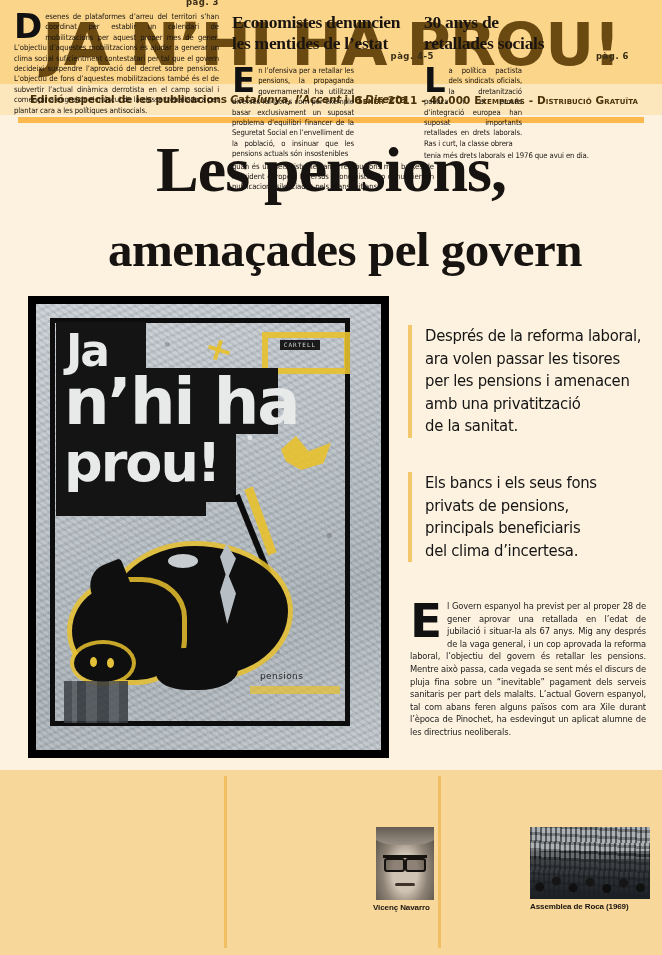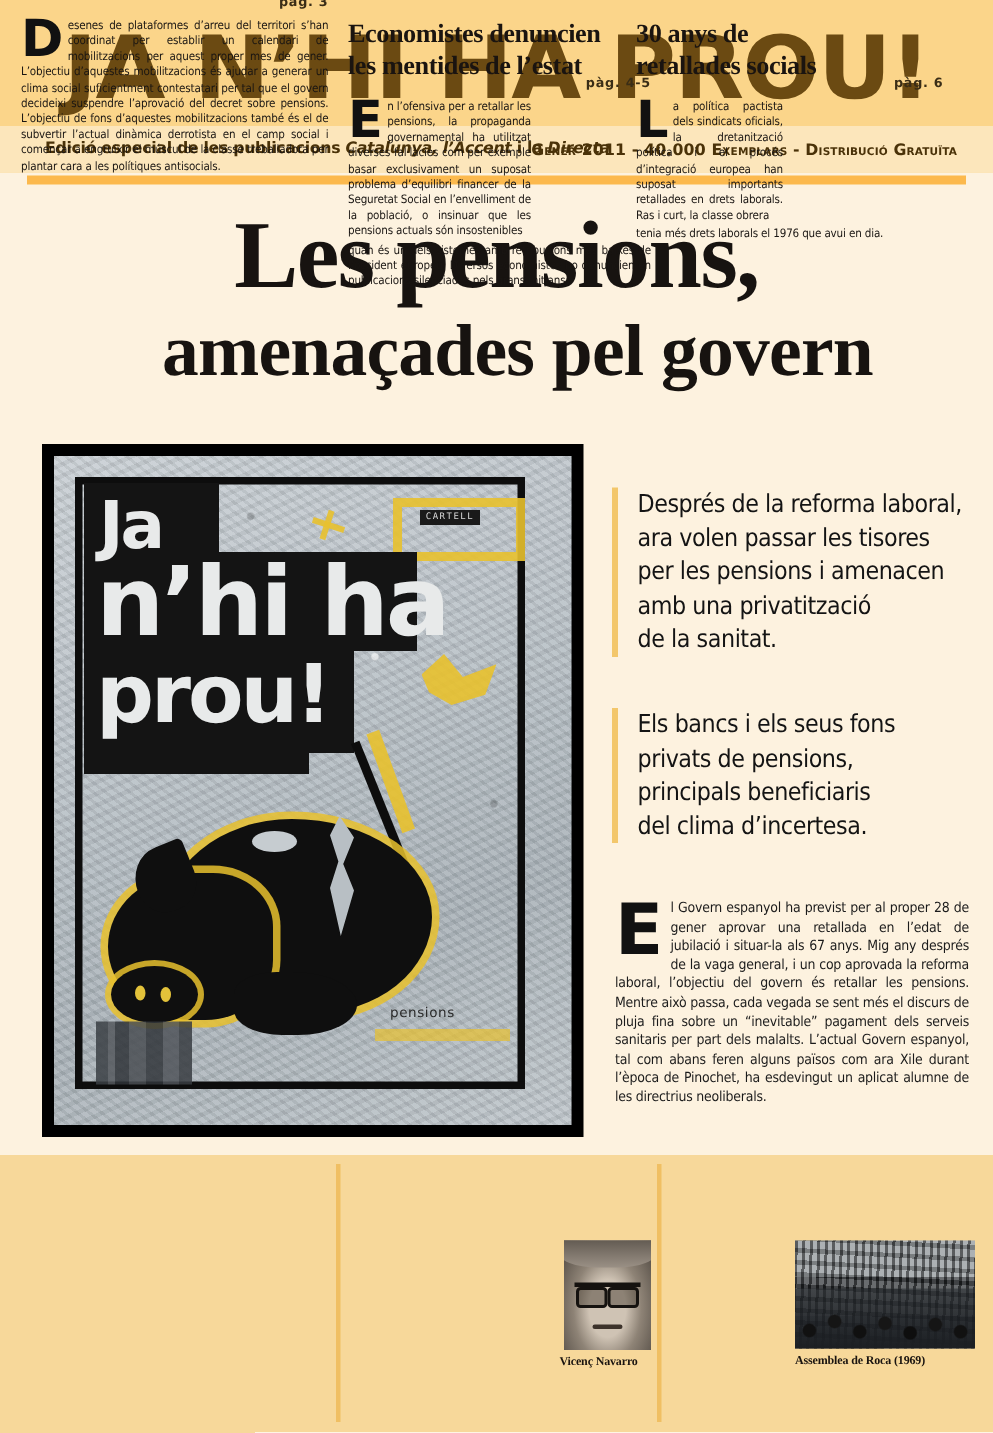--- a/index.html
+++ b/index.html
@@ -93,21 +93,21 @@
     font-size: 64px;
     font-weight: bold;
     line-height: 68px;
     letter-spacing: -1px;
   }
   .headline-l2 {
     font-size: 49px;
     font-weight: bold;
     line-height: 56px;
     letter-spacing: -0.5px;
-    margin-top: 2px;
+    margin-top: 18px;
     padding-left: 28px;
   }
 
   
   .photo-wrap {
     position: absolute;
     left: 28px; top: 296px;
     width: 361px;
     height: 462px;
     background: #000;
@@ -312,21 +312,21 @@
     position: absolute; left: -4px; top: -8px; width: 66px; height: 26px;
     background: linear-gradient(180deg,#4c453d,#9a9085);
     border-radius: 50% 50% 40% 40%;
   }
   .portrait .mouth {
     position: absolute; left: 19px; top: 56px; width: 20px; height: 3px;
     background: #3d332b; border-radius: 2px;
   }
   .caption {
     position: absolute;
-    font-family: Liberation Serif, serif;
+    font-family: Liberation Sans, sans-serif;
     font-size: 8px;
     font-weight: bold;
     color: #1a1410;
     letter-spacing: -0.1px;
   }
   #cap-navarro { left: 373px; top: 903px; }
 
   .photo-assembly {
     position: absolute;
     left: 530px; top: 827px;

